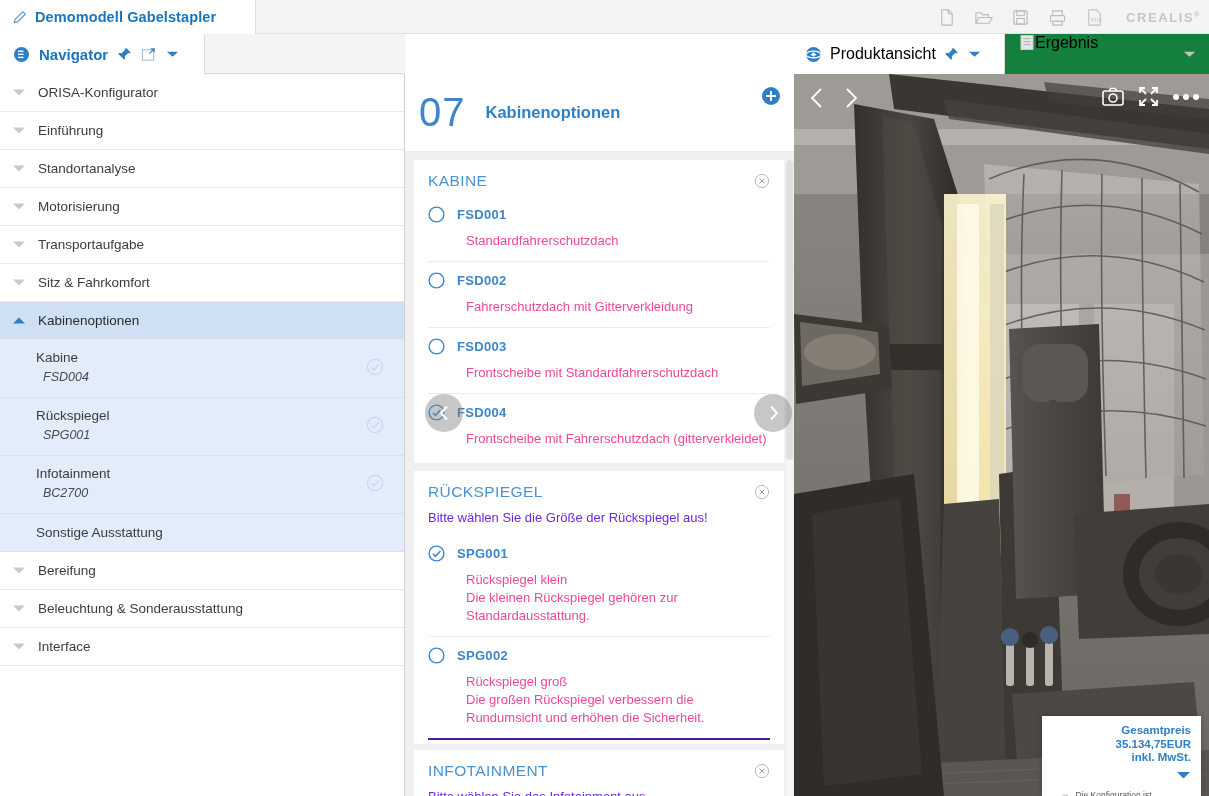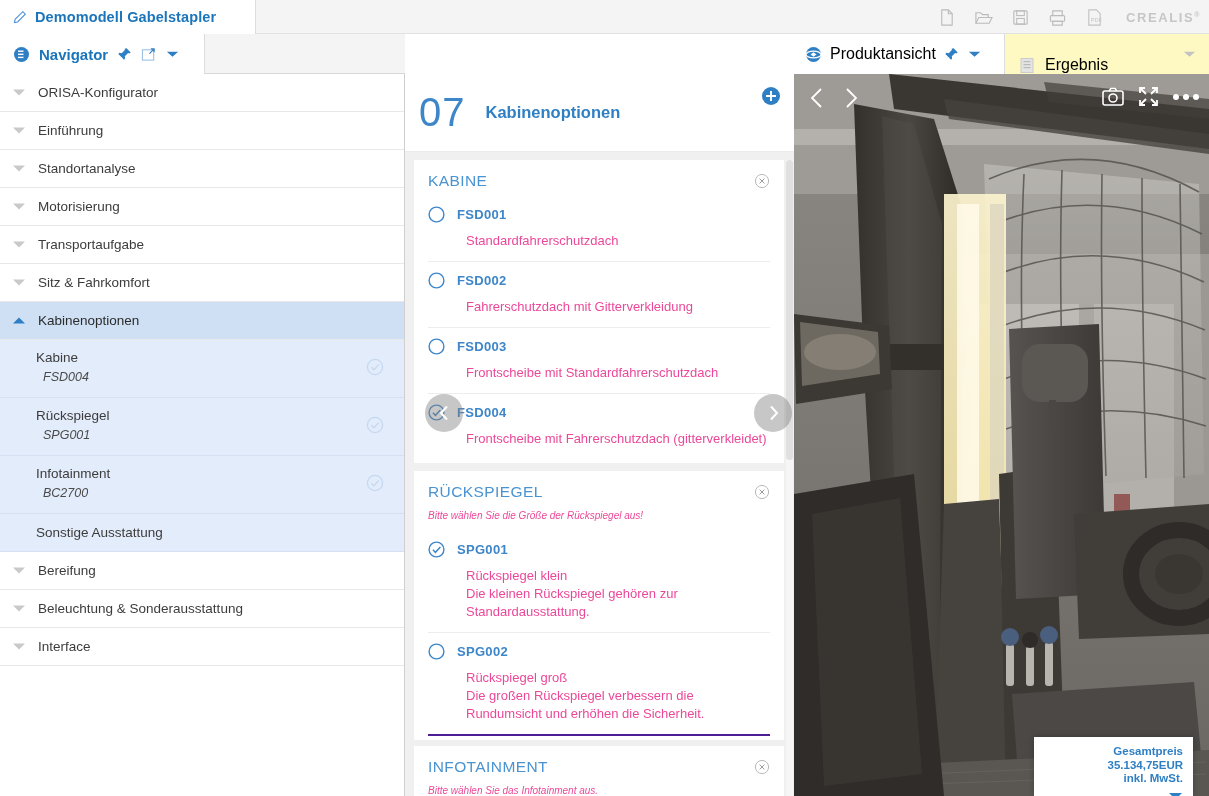--- a/index.html
+++ b/index.html
@@ -52,22 +52,22 @@
   .tabrow-right {
     position:absolute; left:793px; top:34px; width:416px; height:40px;
     background:#eeeeee; border-bottom:1px solid #d8d8d8;
   }
   .tab-prod {
     position:absolute; left:0; top:0; width:212px; height:40px; background:#fff;
     display:flex; align-items:center; gap:8px; padding-left:12px;
     border-right:1px solid #dcdcdc;
   }
   .tab-res {
-    position:absolute; left:212px; top:0; width:204px; height:40px; background:#fef9c3;
-    display:flex; align-items:flex-end; gap:10px; padding-left:14px;
+    position:absolute; left:212px; top:0; width:204px; height:40px; background:#15803d;
+    display:flex; align-items:flex-start; padding-left:14px;
   }
   .tab-res .caret-right { position:absolute; right:12px; top:15px; }
 
   
   .sidebar {
     position:absolute; left:0; top:74px; width:405px; height:722px;
     background:#fff; border-right:1px solid #cfcfcf; overflow:hidden;
   }
   .nav-item {
     position:relative; height:38px; display:flex; align-items:center;
@@ -108,21 +108,21 @@
     background:#fff; margin:8px 10px 0 9px; padding:0 14px 4px 14px;
     position:relative;
   }
   .card-hd {
     display:flex; align-items:center; justify-content:space-between;
     padding:12px 0 6px 0;
   }
   .card-hd .ctitle {
     color:#4a93d1; font-size:15.5px; letter-spacing:.4px;
   }
-  .card-hint { font-size:10px; color:#ec4899; padding:3px 0 10px 0;font-style:italic; }
+  .card-hint { font-size:13px; color:#6d28d9; padding:3px 0 10px 0; }
 
   .opt {
     border-bottom:1px solid #ededed; padding:10px 0 11px 0; cursor:pointer;
   }
   .opt:last-child { border-bottom:none; }
   .opt-top { display:flex; align-items:center; gap:12px; }
   .opt-code { color:#3d86c9; font-size:13px; font-weight:bold; letter-spacing:.3px; }
   .opt-desc { font-size:13px; color:#ec4899; padding-left:38px; margin-top:9px; line-height:18px; }
 
   
@@ -153,22 +153,22 @@
     position:absolute; left:12px; top:12px; display:flex; gap:12px; z-index:9;
   }
   .vp-tools {
     position:absolute; right:10px; top:12px; display:flex; gap:14px;
     align-items:center; z-index:9;
   }
   .dots { display:flex; gap:4px; cursor:pointer; }
   .dots i { width:6px; height:6px; border-radius:50%; background:#fff; display:block; }
 
   .price-box {
-    position:absolute; right:16px; bottom:0px; width:159px; height:59px;
-    background:#fff; padding:8px 10px 6px 4px; z-index:10;
+    position:absolute; right:8px; bottom:0px; width:159px; height:80px;
+    background:#fff; padding:8px 10px 6px 18px; z-index:10;
     box-shadow:0 0 6px rgba(0,0,0,.25);
   }
   .price-box .l1 { text-align:right; color:#2f7fc4; font-size:11.5px; font-weight:bold; line-height:13.5px; }
   .price-box .caret-wrap { text-align:right; margin-top:1px; }
   .price-box .status {
     display:flex; align-items:center; gap:5px; margin-top:6px;
     border-top:0; font-size:8.5px; color:#555;
   }
 </style>
 </head>

